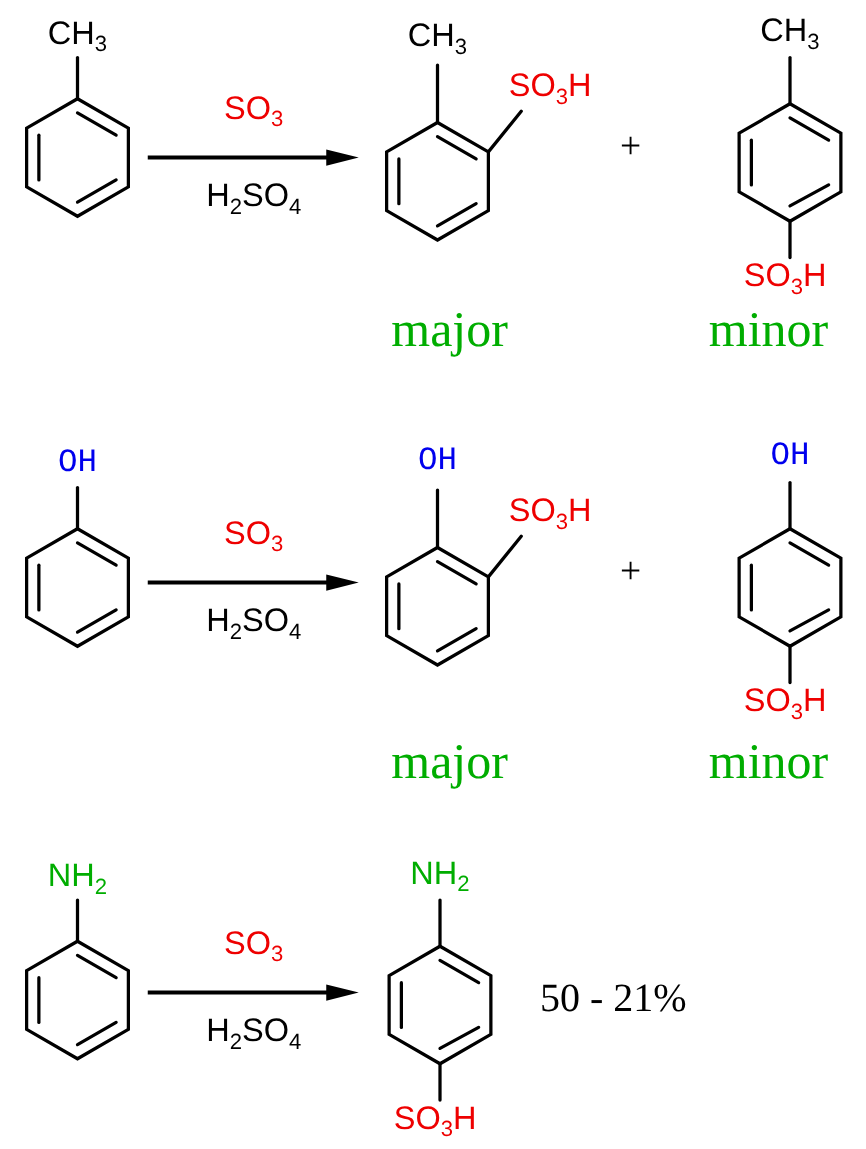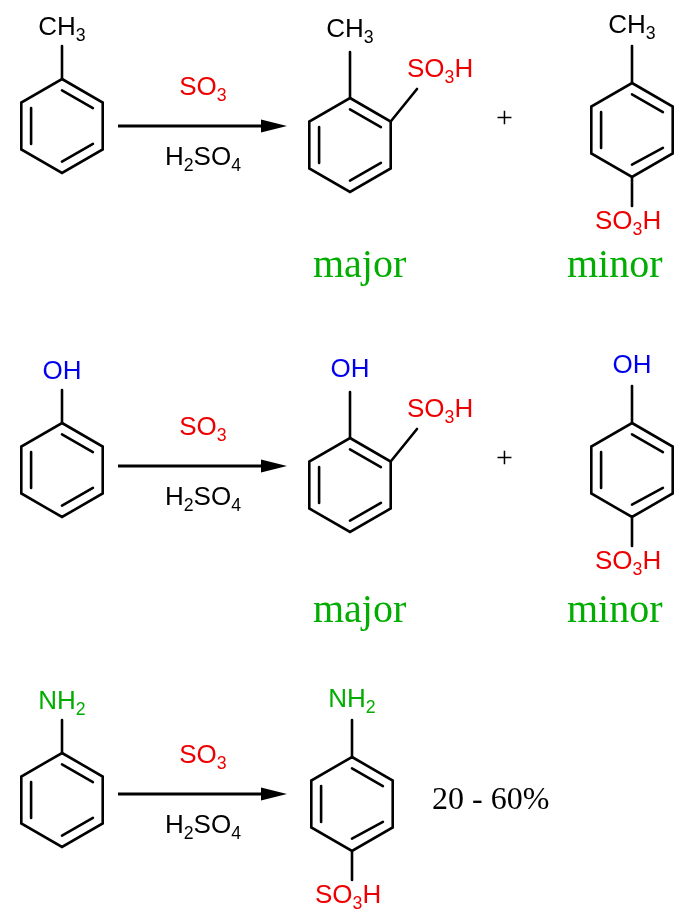--- a/index.html
+++ b/index.html
@@ -17,21 +17,21 @@
   .flabel {
     position: absolute;
     font-size: 26px;
     line-height: 1.15;
     white-space: nowrap;
     color: #000;
   }
   .flabel.centered { left: 0; right: 0; text-align: center; }
   sub { font-size: 68%; }
   .red   { color: var(--red, #ee0000); }
-  .blue  { color: var(--blue, #0000ee); }
+  .blue  { color: var(--blue, #0000ee); font-family: Liberation Mono, monospace; }
   .green { color: var(--green, #00ad00); }
   .annot {
     position: absolute;
     font-family: "Liberation Serif", serif;
     font-size: 40px;
     color: var(--green, #00ad00);
     white-space: nowrap;
   }
   .plus {
     position: absolute;
@@ -206,16 +206,16 @@
           <line x1="97.9" y1="139.9" x2="67" y2="156.7"></line>
           <line x1="36.1" y1="139.9" x2="36.1" y2="104.1"></line>
           <line x1="67" y1="38" x2="67" y2="75"></line>
           <line x1="67" y1="169" x2="67" y2="198"></line>
         </g>
       </svg>
       <span class="flabel green" style="left:7px; width:120px; text-align:center; top:2px"><span>NH</span><sub>2</sub></span>
       <span class="flabel red" style="left:30px; top:198px"><span>SO</span><sub>3</sub><span>H</span></span>
     </div>
 
-    <span class="yield" style="left:432px; top:780px">20 - 60%</span>
+    <span class="yield" style="left:432px; top:780px">50 - 21%</span>
   </div>
 
 </div>
 
 </body></html>

